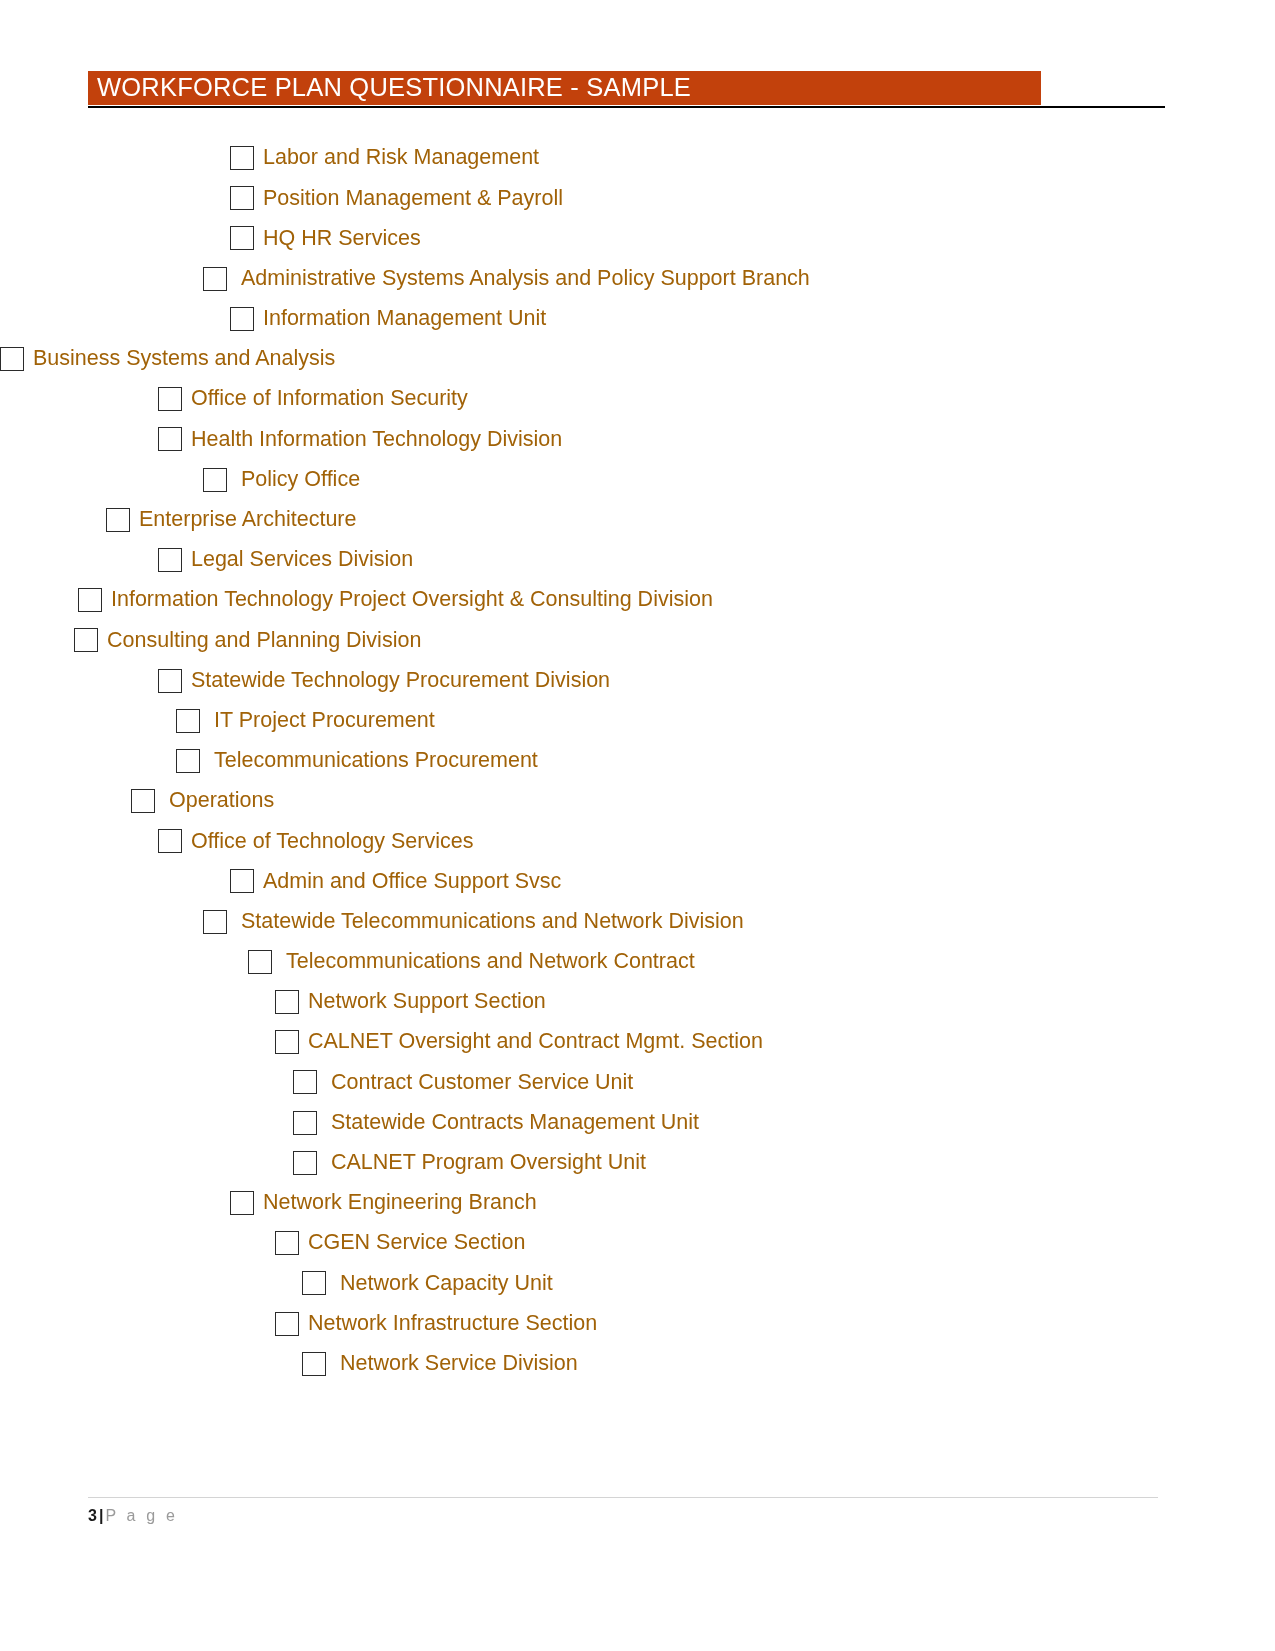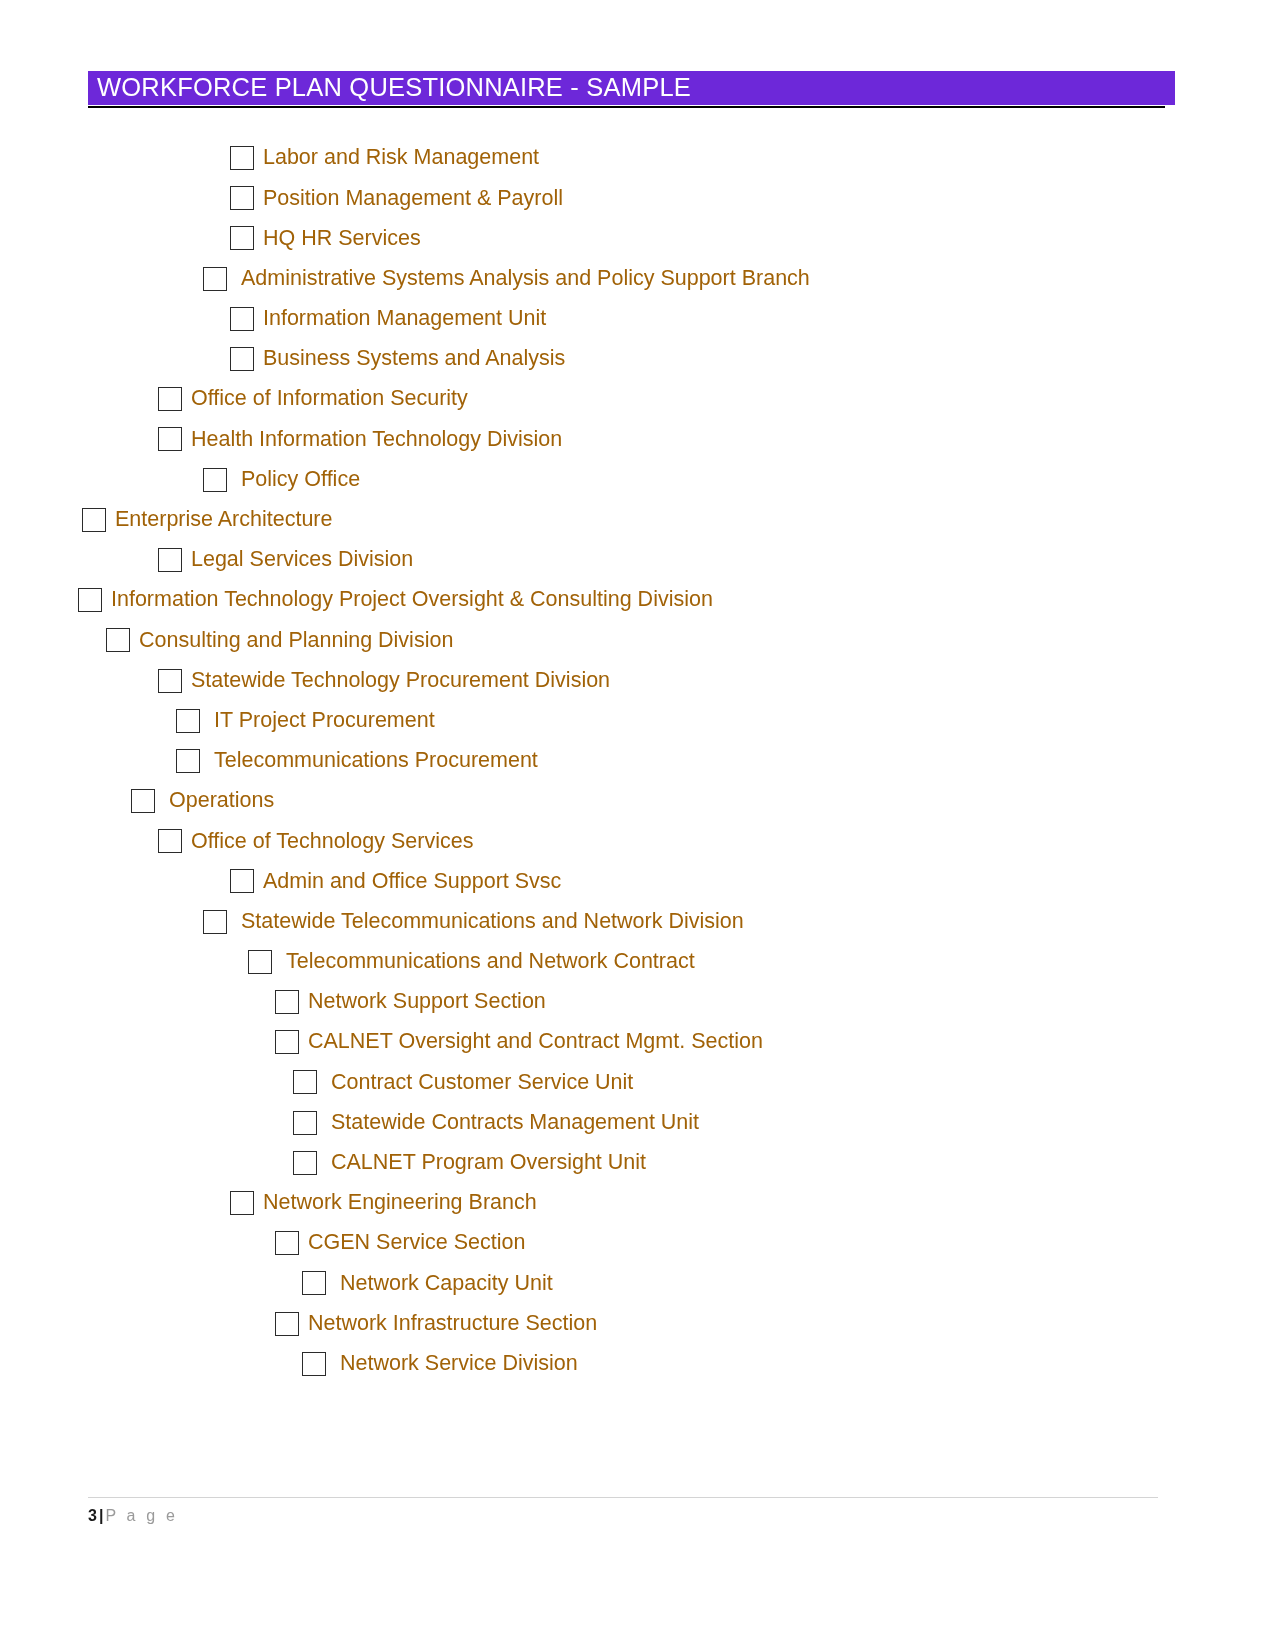--- a/index.html
+++ b/index.html
@@ -22,23 +22,23 @@
     left: 0; top: 0;
     width: 1275px;
     height: 1651px;
   }
 
   
   .header-banner {
     position: absolute;
     left: 88px;
     top: 71px;
-    width: 1087px;
+    width: 953px;
     height: 34px;
-    background: #6d28d9;
+    background: #c2410c;
     display: flex;
     align-items: center;
   }
   .header-title {
     color: #ffffff;
     font-size: 25.5px;
     font-weight: 400;
     letter-spacing: 0.2px;
     padding-left: 9px;
     white-space: nowrap;
@@ -140,49 +140,49 @@
         <span class="check-label">HQ HR Services</span>
       </div>
       <div class="check-row" style="padding-left: 203px;">
         <span class="checkbox"></span>
         <span class="check-label pad">Administrative Systems Analysis and Policy Support Branch</span>
       </div>
       <div class="check-row" style="padding-left: 230px;">
         <span class="checkbox"></span>
         <span class="check-label">Information Management Unit</span>
       </div>
-      <div class="check-row" style="padding-left: 230px;">
+      <div class="check-row" style="">
         <span class="checkbox"></span>
         <span class="check-label">Business Systems and Analysis</span>
       </div>
       <div class="check-row" style="padding-left: 158px;">
         <span class="checkbox"></span>
         <span class="check-label">Office of Information Security</span>
       </div>
       <div class="check-row" style="padding-left: 158px;">
         <span class="checkbox"></span>
         <span class="check-label">Health Information Technology Division</span>
       </div>
       <div class="check-row" style="padding-left: 203px;">
         <span class="checkbox"></span>
         <span class="check-label pad">Policy Office</span>
       </div>
-      <div class="check-row" style="padding-left: 82px;">
+      <div class="check-row" style="padding-left: 106px;">
         <span class="checkbox"></span>
         <span class="check-label">Enterprise Architecture</span>
       </div>
       <div class="check-row" style="padding-left: 158px;">
         <span class="checkbox"></span>
         <span class="check-label">Legal Services Division</span>
       </div>
       <div class="check-row" style="padding-left: 78px;">
         <span class="checkbox"></span>
         <span class="check-label">Information Technology Project Oversight &amp; Consulting Division</span>
       </div>
-      <div class="check-row" style="padding-left: 106px;">
+      <div class="check-row" style="padding-left: 74px;">
         <span class="checkbox"></span>
         <span class="check-label">Consulting and Planning Division</span>
       </div>
       <div class="check-row" style="padding-left: 158px;">
         <span class="checkbox"></span>
         <span class="check-label">Statewide Technology Procurement Division</span>
       </div>
       <div class="check-row" style="padding-left: 176px; text-align: right;">
         <span class="checkbox"></span>
         <span class="check-label pad">IT Project Procurement</span>

